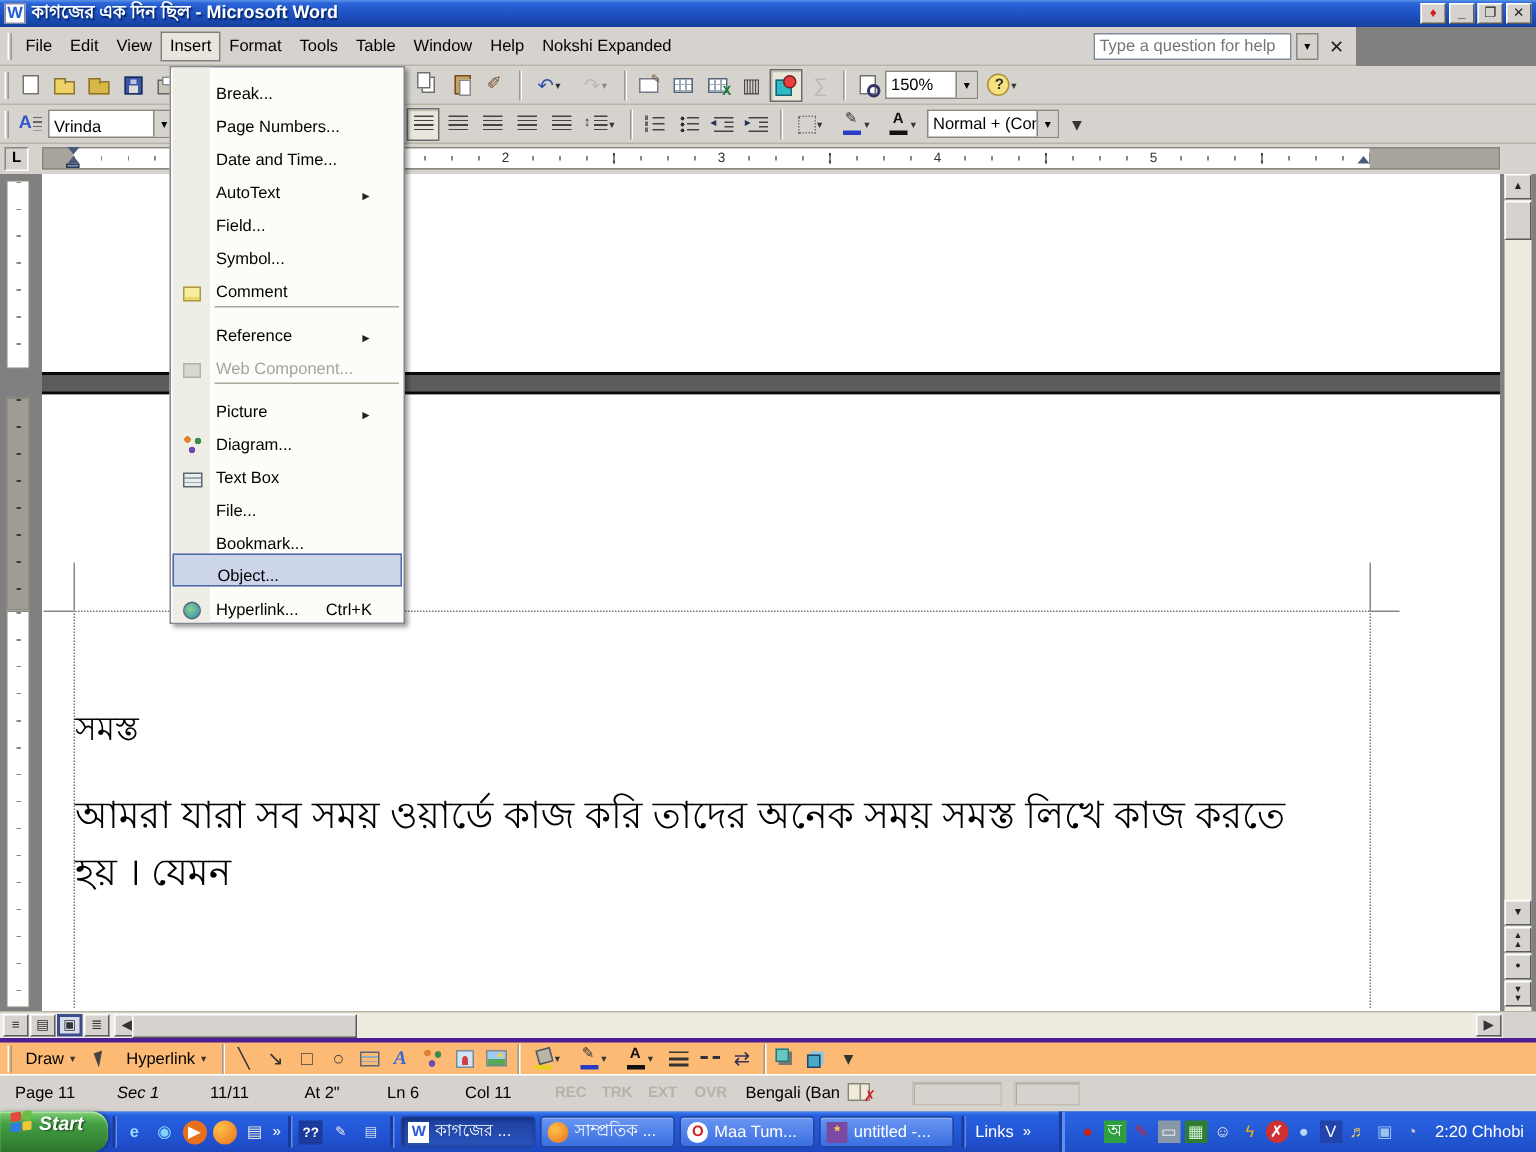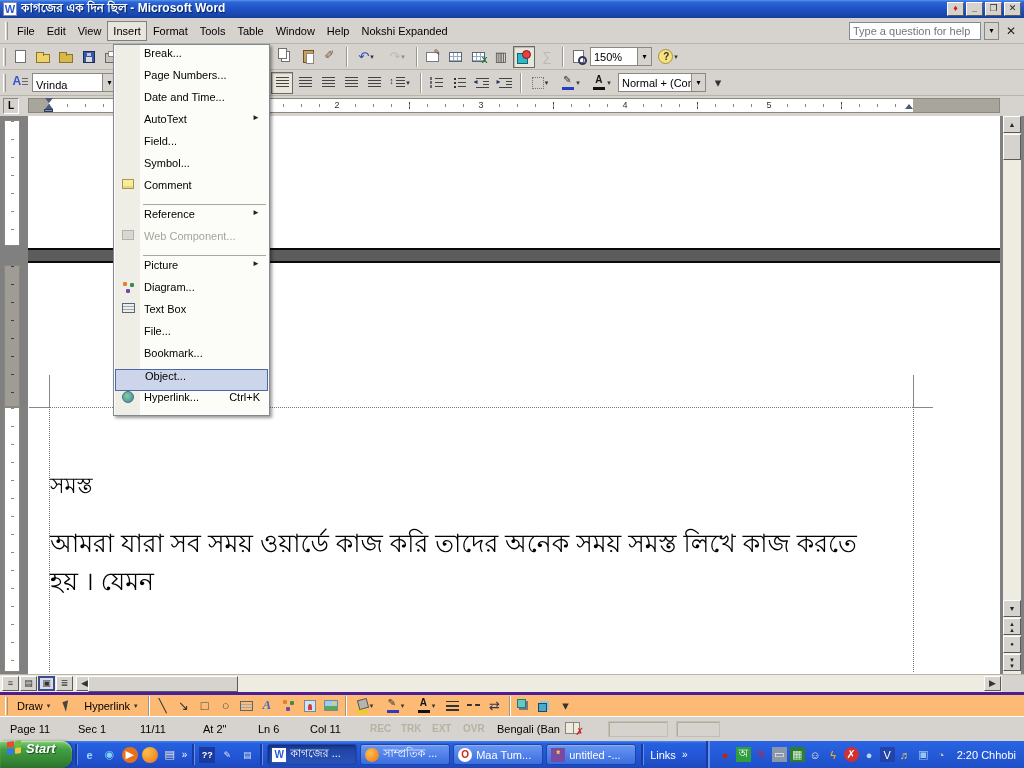--- a/index.html
+++ b/index.html
@@ -8,21 +8,21 @@
 .abs{position:absolute}
 
 
 #titlebar{position:absolute;left:0;top:0;width:1024px;height:18px;display:flex;align-items:center;gap:4px;padding:0 3px;background:linear-gradient(180deg,#5a94e8 0%,#2a64d8 12%,#1e50c0 55%,#16409e 100%);color:#fff;font-weight:bold;font-size:12px}
 #titlebar .title{white-space:nowrap;overflow:hidden;text-shadow:1px 1px 1px #00215c}
 .ic-wordtitle{width:14px;height:14px;background:#fff;border:1px solid #88a;color:#2a5bd7;font-weight:bold;font-size:11px;display:flex;align-items:center;justify-content:center;flex:none}
 #win-controls{margin-left:auto;display:flex;gap:2px}
 .wbtn{width:17px;height:14px;background:#d6d3ce;border:1px solid;border-color:#fff #5a5a5a #5a5a5a #fff;font-size:9px;line-height:11px;text-align:center;color:#222;font-weight:bold}
 
 
-#menubar{position:absolute;left:0;top:18px;width:1024px;height:26px;background:#d6d3ce;display:flex;align-items:center;padding-left:2px;border-bottom:1px solid #b8b5a8}
+#menubar{position:absolute;left:0;top:18px;width:904px;height:26px;background:#d6d3ce;display:flex;align-items:center;padding-left:2px;border-bottom:1px solid #b8b5a8}
 .thandle{width:3px;height:18px;border-left:1px solid #fff;border-right:1px solid #9a9890;margin:0 3px;flex:none}
 .mitem{padding:4px 6px;color:#000}
 .mitem.open{border:1px solid #808080;background:#e8e5dc;padding:3px 5px}
 #helpbox{margin-left:auto;display:flex;align-items:center;gap:3px;margin-right:4px}
 #helpbox input{width:132px;height:18px;border:1px solid #7f8a9a;font-size:11px;padding:0 3px;color:#555;font-family:inherit}
 .hdd{width:15px;height:18px;background:#d6d3ce;border:1px solid #8a887f;font-size:8px;text-align:center;line-height:16px}
 .hclose{font-size:12px;font-weight:bold;color:#222;padding:0 4px}
 
 
 .toolbar{position:absolute;left:0;width:1024px;height:26px;background:#d6d3ce;display:flex;align-items:center;border-bottom:1px solid #b8b5a8}
@@ -175,21 +175,21 @@
 .tkbtn .lbl{white-space:nowrap;overflow:hidden;text-overflow:ellipsis}
 .tkico{width:14px;height:14px;display:flex;align-items:center;justify-content:center;font-size:10px;font-weight:bold;flex:none}
 #linksbar{display:flex;align-items:center;gap:4px;padding:0 4px}
 #tray{margin-left:auto;height:27px;display:flex;align-items:center;gap:3px;padding:0 8px 0 10px;background:linear-gradient(180deg,#2a64e4,#1e4fc8);border-left:2px solid #1a3a9c;box-shadow:inset 2px 0 0 #5e8ef0}
 .tray-i{width:15px;height:15px;display:flex;align-items:center;justify-content:center;font-size:11px;flex:none}
 #clock{font-size:11px;color:#fff;margin-left:5px;white-space:nowrap}
 
 
 #insert-menu{position:absolute;left:113px;top:44px;width:157px;background:#fcfcf8;border:1px solid #828790;box-shadow:2px 2px 3px rgba(0,0,0,.4);z-index:50;padding:2px 1px}
 #insert-menu:before{content:"";position:absolute;left:1px;top:0;bottom:0;width:25px;background:#efeee6}
-.mrow{height:22px;display:flex;align-items:flex-start;position:relative;padding-right:8px}
+.mrow{height:22px;display:flex;align-items:flex-end;position:relative;padding-right:20px}
 .mrow.hilite{background:#cdd5ea;border:1px solid #4a67a8}
 .mrow.disabled .mlabel{color:#a8a49c}
 .mico{width:26px;display:flex;justify-content:center;align-items:center;flex:none;position:relative}
 .mlabel{padding-left:3px;color:#000}
 .msc{margin-left:auto;color:#000}
 .marrow{margin-left:auto;font-size:8px;color:#222}
 .msep{height:1px;background:#aca899;margin:3px 2px 3px 28px}
 </style>
 </head>
 <body>
@@ -508,21 +508,21 @@
       </span>
     </span>
 </div>
 
 <div id="statusbar">
   <span id="slang">Bengali (Ban</span>
   <span id="sspell" class="ic-spellstat"></span>
   <span class="spanel" style="left:608px;width:60px"></span>
   <span class="spanel" style="left:676px;width:44px"></span>
 <span class="sfield" style="left: 10px;">Page 11</span>
-    <span class="sfield" style="left: 78px;">Sec 1</span>
+    <span class="sfield" style="left: 78px; font-style: italic;">Sec 1</span>
     <span class="sfield" style="left: 140px;">11/11</span>
     <span class="sfield" style="left: 203px;">At 2"</span>
     <span class="sfield" style="left: 258px;">Ln 6</span>
     <span class="sfield" style="left: 310px;">Col 11</span>
     <span class="smode" style="left: 370px;">REC</span>
     <span class="smode" style="left: 401px;">TRK</span>
     <span class="smode" style="left: 432px;">EXT</span>
     <span class="smode" style="left: 463px;">OVR</span>
   </div>
 

